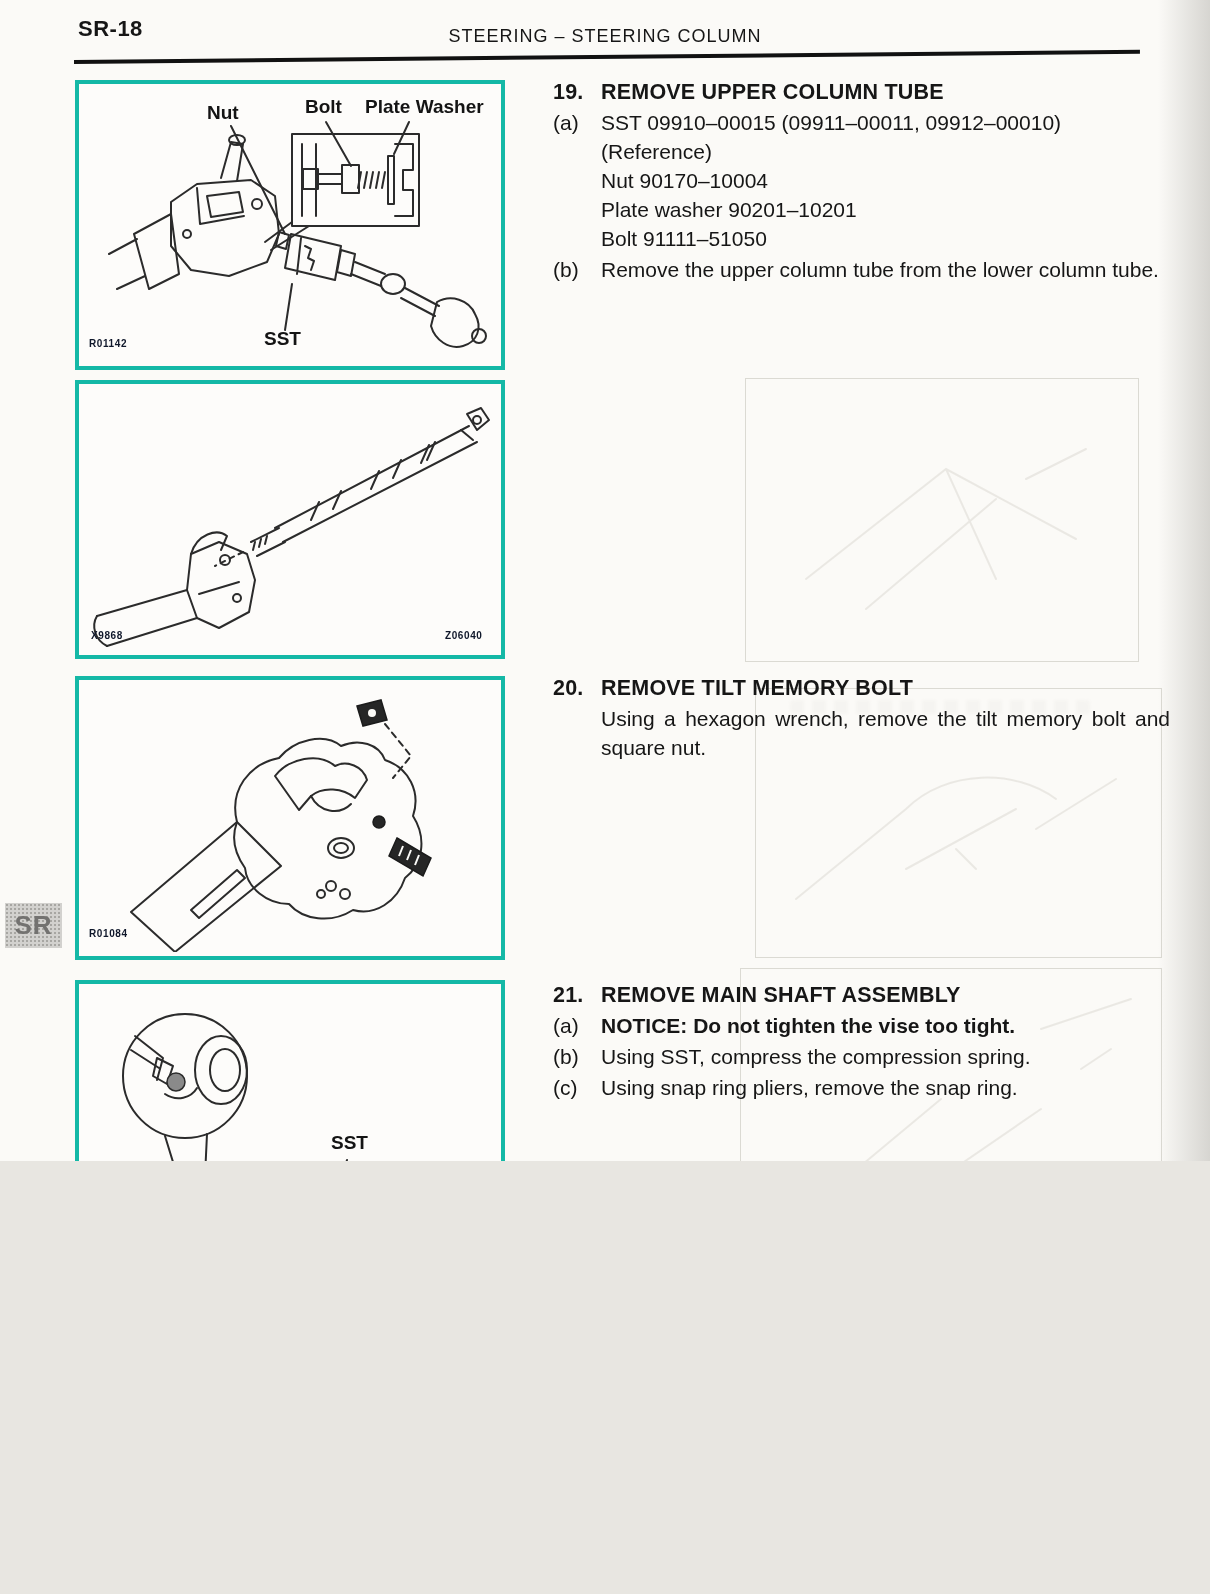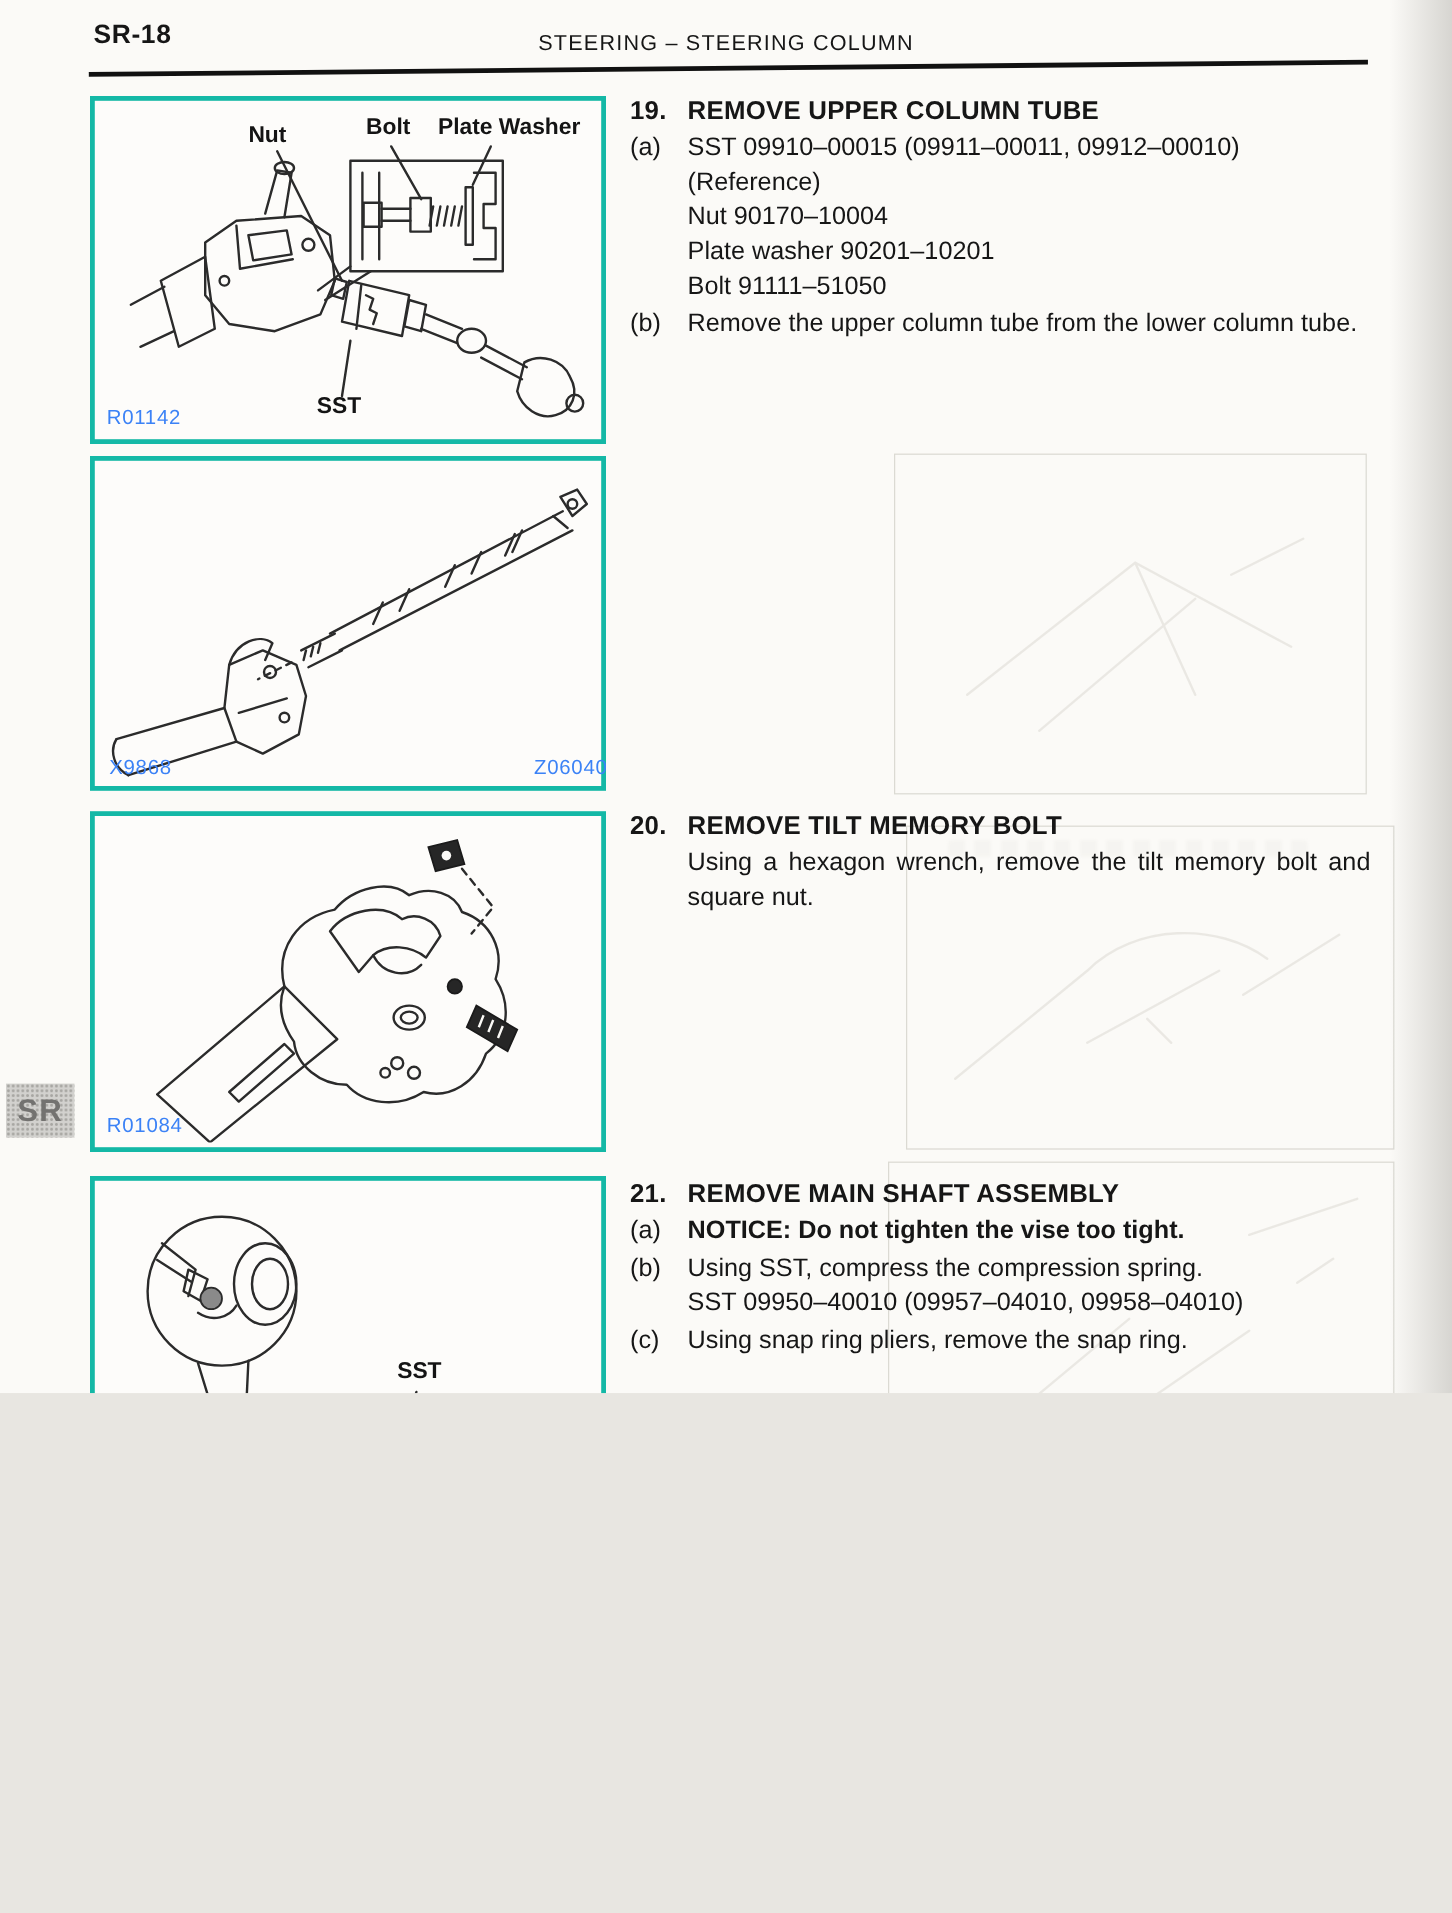--- a/index.html
+++ b/index.html
@@ -15,23 +15,23 @@
   .header-rule{position:absolute;left:74px;top:60px;width:1066px;height:4px;background:#111;
     transform:rotate(-0.55deg);transform-origin:left center;}
   
   .figure{position:absolute;border:4px solid #14b8a6;background:#fdfcfa;}
   .fig1{left:75px;top:80px;width:422px;height:282px;}
   .fig2{left:75px;top:380px;width:422px;height:271px;}
   .fig3{left:75px;top:676px;width:422px;height:276px;}
   .fig4{left:75px;top:980px;width:422px;height:604px;}
   .figure svg{position:absolute;left:0;top:0;}
   .fig-label{position:absolute;font-size:19px;font-weight:600;color:#141414;white-space:nowrap;}
-  .fig-code{position:absolute;font-size:17px;font-weight:normal;letter-spacing:.6px;color:#3b82f6;}
-  
-  .tcol{position:absolute;left:525px;width:617px;font-size:21px;line-height:29px;}
+  .fig-code{position:absolute;font-size:10px;font-weight:bold;letter-spacing:.6px;color:#0f172a;}
+  
+  .tcol{position:absolute;left:553px;width:617px;font-size:21px;line-height:29px;}
   .heading{display:flex;font-weight:bold;font-size:21.5px;letter-spacing:.2px;margin-bottom:1px;}
   .heading .num{flex:0 0 48px;}
   .item{display:flex;}
   .ilabel{flex:0 0 48px;}
   .itext{flex:1;min-width:0;}
   .just{margin:0;text-align:justify;text-justify:inter-word;}
   .pline{margin:0;}
   .bold{font-weight:bold;}
   .body-indent{margin:0 0 0 48px;text-align:justify;}
   
@@ -289,21 +289,20 @@
     <div class="item">
       <span class="ilabel">(a)</span>
       <div class="itext">
         <p class="pline bold">NOTICE: Do not tighten the vise too tight.</p>
       </div>
     </div>
     <div class="item" style="margin-top:2px;">
       <span class="ilabel">(b)</span>
       <div class="itext">
         <p class="pline">Using SST, compress the compression spring.</p>
-        <p class="pline">SST 09950–40010 (09957–04010, 09958–04010)</p>
       </div>
     </div>
     <div class="item" style="margin-top:2px;">
       <span class="ilabel">(c)</span>
       <div class="itext">
         <p class="pline">Using snap ring pliers, remove the snap ring.</p>
       </div>
     </div>
   </div>
 

